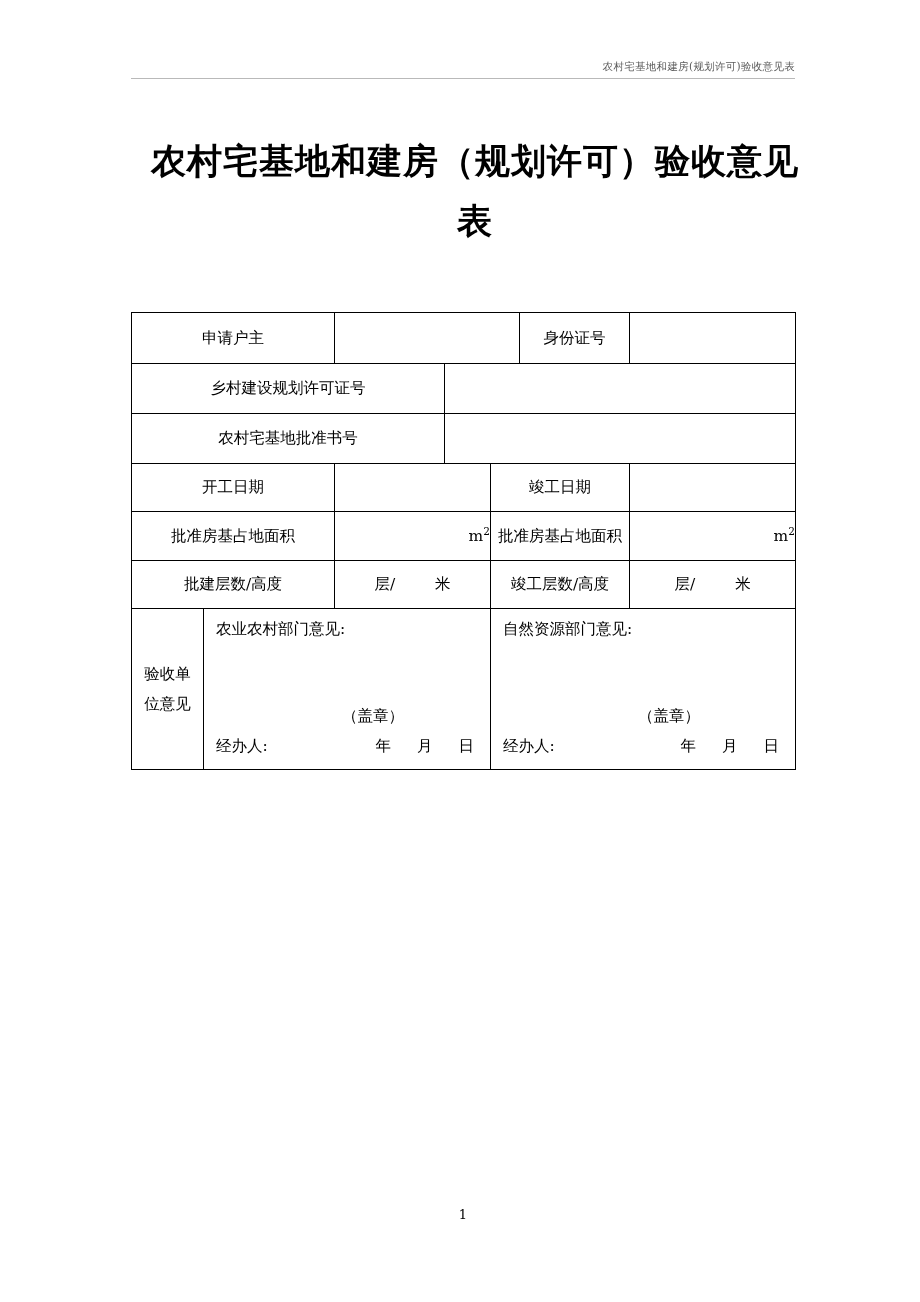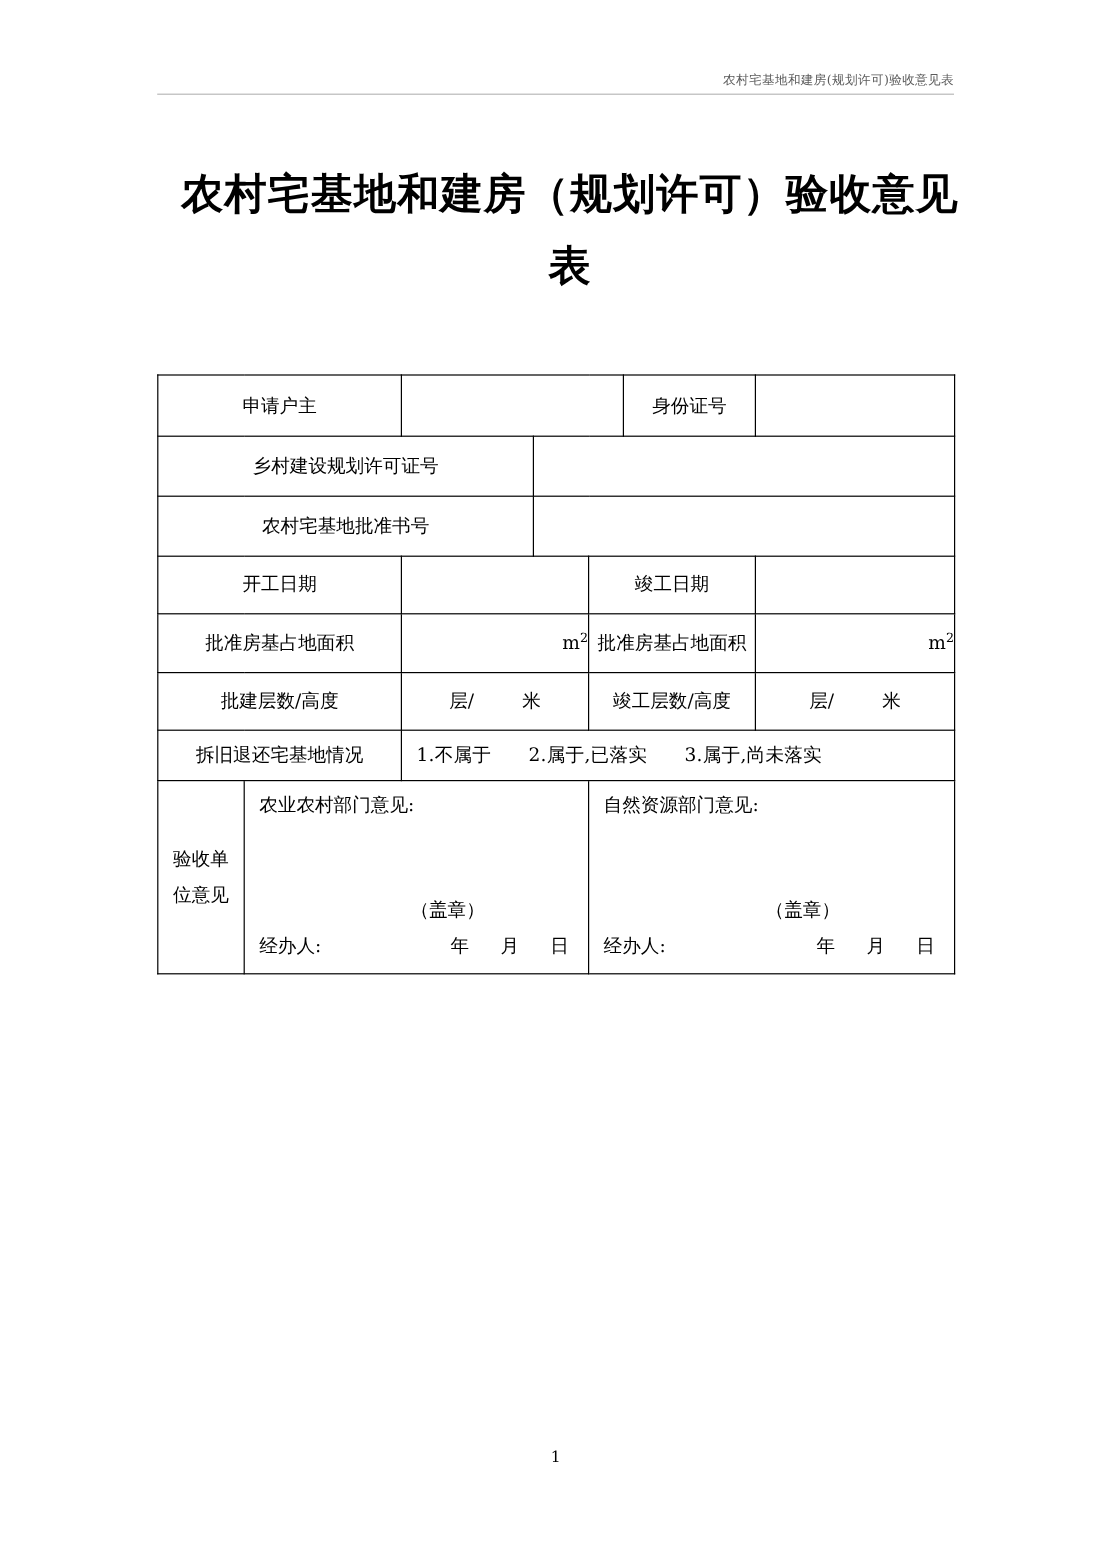--- a/index.html
+++ b/index.html
@@ -272,30 +272,20 @@
       </td>
       <td colspan="2" class="cell-pad lbl-left">竣工层数/高度</td>
       <td>
         <div class="storey">
           <span>层/</span>
           <span>米</span>
         </div>
       </td>
     </tr>
 
-    <tr class="row-h6">
-      <td colspan="2" class="cell-pad lbl-left">拆旧退还宅基地情况</td>
-      <td colspan="5">
-        <div class="opts">
-          <span>1.不属于</span>
-          <span>2.属于,已落实</span>
-          <span>3.属于,尚未落实</span>
-        </div>
-      </td>
-    </tr>
 
 
     <tr>
       <td class="vlabel">
         <div>验收单</div>
         <div>位意见</div>
       </td>
       <td colspan="3" class="box-opinion">
         <div class="op-title">农业农村部门意见:</div>
         <div class="op-seal">（盖章）</div>

